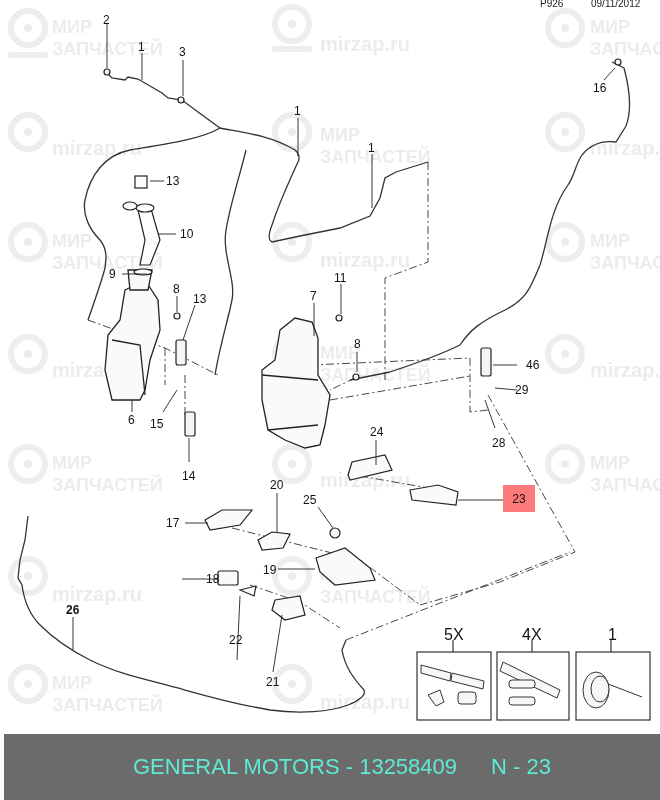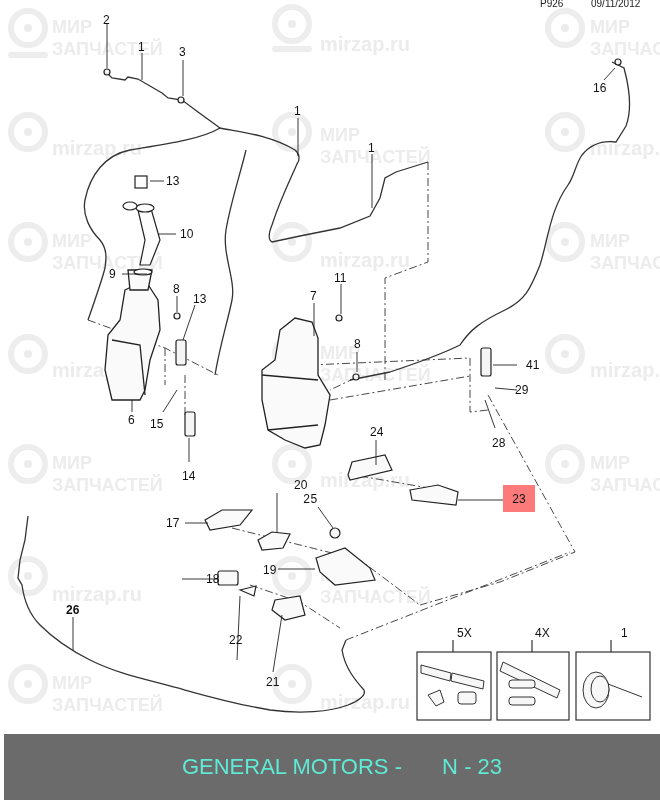--- a/index.html
+++ b/index.html
@@ -5,21 +5,21 @@
   html, body { margin: 0; padding: 0; }
   body { width: 660px; height: 800px; background: #ffffff; position: relative; overflow: hidden; font-family: "Liberation Sans", sans-serif; }
   .stage { position: absolute; left: 0; top: 0; width: 660px; height: 800px; }
   .wm { position: absolute; color: #ececec; font-family: "Liberation Sans", sans-serif; font-weight: bold; line-height: 1; pointer-events: none; }
   .wm-logo { position: absolute; width: 40px; height: 40px; border: 6px solid #ededed; border-radius: 50%; box-sizing: border-box; }
   .wm-logo::after { content: ""; position: absolute; left: 10px; top: 10px; width: 8px; height: 8px; border-radius: 50%; background: #ececec; }
   .wm-base { position: absolute; width: 40px; height: 6px; background: #ededed; border-radius: 3px; }
   .hdr { position: absolute; font-size: 10px; color: #222; top: -2px; }
   .callout { position: absolute; font-size: 12px; color: #111; line-height: 1; }
   .hl { position: absolute; left: 503px; top: 485px; width: 32px; height: 27px; background: #fc7a7a; color: #111; font-size: 12px; display: flex; align-items: center; justify-content: center; }
-  .kitlabel { position: absolute; font-size: 12px; color: #111; margin-left: 13px; }
+  .kitlabel { position: absolute; font-size: 16px; color: #111; }
   .footer { position: absolute; left: 4px; top: 734px; width: 660px; height: 66px; background: #6b6b6b; display: flex; align-items: center; justify-content: center; color: #5eead4; font-size: 22px; letter-spacing: 0px; padding-left: 8px; }
   .footer .sep { display: inline-block; width: 34px; }
   svg.art { position: absolute; left: 0; top: 0; }
 </style>
 </head>
 <body>
 
 <div class="stage">
 
   <div>
@@ -234,36 +234,36 @@
   <div class="callout" style="left:109px;top:268px;">9</div>
   <div class="callout" style="left:173px;top:283px;">8</div>
   <div class="callout" style="left:193px;top:293px;">13</div>
   <div class="callout" style="left:128px;top:414px;">6</div>
   <div class="callout" style="left:150px;top:418px;">15</div>
   <div class="callout" style="left:182px;top:470px;">14</div>
   <div class="callout" style="left:334px;top:272px;">11</div>
   <div class="callout" style="left:310px;top:290px;">7</div>
   <div class="callout" style="left:354px;top:338px;">8</div>
   <div class="callout" style="left:593px;top:82px;">16</div>
-  <div class="callout" style="left:526px;top:359px;">41</div>
+  <div class="callout" style="left:526px;top:359px;">46</div>
   <div class="callout" style="left:515px;top:384px;">29</div>
   <div class="callout" style="left:492px;top:437px;">28</div>
   <div class="callout" style="left:370px;top:426px;text-align:center;">24</div>
   <div class="hl">23</div>
-  <div class="callout" style="left:270px;top:479px;margin-left:24px;">20</div>
-  <div class="callout" style="left:303px;top:494px;font-family:Liberation Mono, monospace;">25</div>
+  <div class="callout" style="left:270px;top:479px;">20</div>
+  <div class="callout" style="left:303px;top:494px;">25</div>
   <div class="callout" style="left:166px;top:517px;">17</div>
   <div class="callout" style="left:263px;top:564px;">19</div>
   <div class="callout" style="left:164px;top:573px;margin-left:42px;">18</div>
   <div class="callout" style="left:229px;top:634px;">22</div>
   <div class="callout" style="left:266px;top:676px;">21</div>
   <div class="callout" style="left:66px;top:604px;font-weight:bold;">26</div>
 
   <div class="kitlabel" style="left:444px;top:626px;">5X</div>
   <div class="kitlabel" style="left:522px;top:626px;">4X</div>
   <div class="kitlabel" style="left:608px;top:626px;">1</div>
 </div>
 
 <div class="footer">
-  <span>GENERAL MOTORS</span>&nbsp;<span>-</span>&nbsp;
+  <span>GENERAL MOTORS</span>&nbsp;<span>-</span>&nbsp;<span>13258409</span>
   <span class="sep"></span>
   <span>N</span>&nbsp;<span>-</span>&nbsp;<span>23</span>
 </div>
 
 </body></html>

